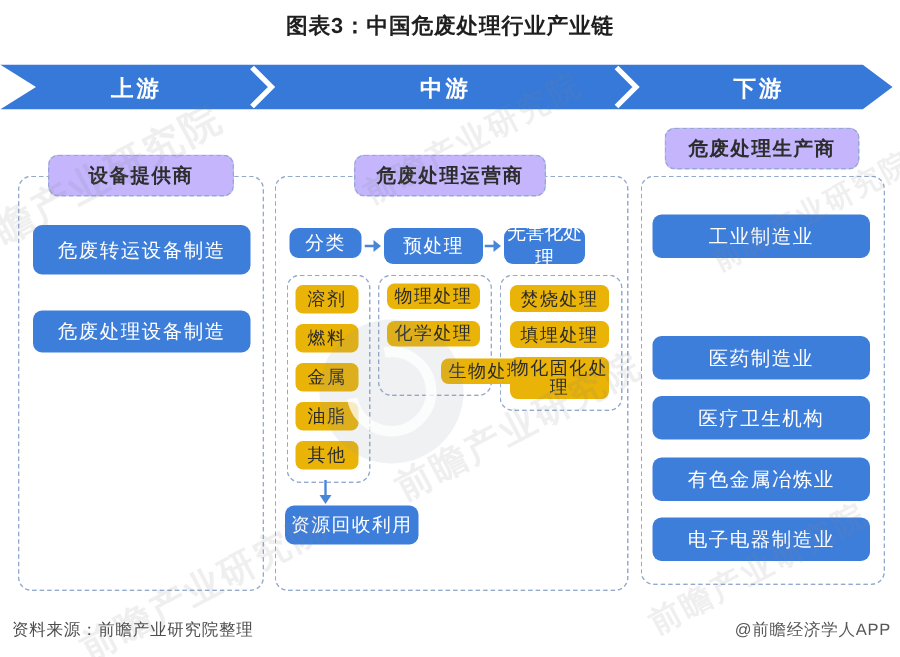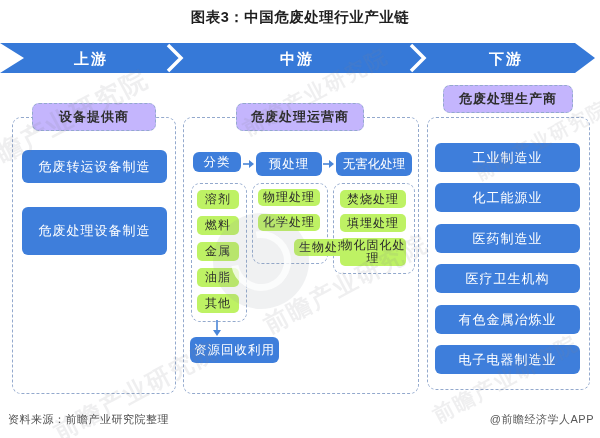--- a/index.html
+++ b/index.html
@@ -57,21 +57,21 @@
   .h-right{left:443px;top:85px;width:128px;height:26px;}
 
   
   .node{
     position:absolute;z-index:2;background:#3e7edb;color:#ffffff;border-radius:6px;
     display:flex;align-items:center;justify-content:center;text-align:center;
     font-size:13px;letter-spacing:1px;
   }
   
   .subnode{
-    position:absolute;z-index:2;background:#bef264;color:#2b2b2b;border-radius:5px;
+    position:absolute;z-index:2;background:#eab308;color:#2b2b2b;border-radius:5px;
     display:flex;align-items:center;justify-content:center;text-align:center;
     font-size:12px;letter-spacing:1px;line-height:13px;
   }
   .group{
     position:absolute;z-index:1;border:1px dashed #93a9cd;border-radius:9px;background:transparent;
   }
   .arrow{position:absolute;z-index:2;}
 
   
   .src{
@@ -93,36 +93,36 @@
     <polyline points="168,2 181,15 168,28" fill="none" stroke="#ffffff" stroke-width="3.5"></polyline>
     <polyline points="411,2 424,15 411,28" fill="none" stroke="#ffffff" stroke-width="3.5"></polyline>
     <text x="91" y="21" text-anchor="middle">上游</text>
     <text x="297" y="21" text-anchor="middle">中游</text>
     <text x="506" y="21" text-anchor="middle">下游</text>
   </svg>
 
   <div class="col col-left"></div>
   <div class="col-header h-left">设备提供商</div>
   <div class="node" style="left:22px;top:150px;width:145px;height:33px;">危废转运设备制造</div>
-  <div class="node" style="left:22px;top:207px;width:145px;height:48px;">危废处理设备制造</div>
+  <div class="node" style="left:22px;top:207px;width:145px;height:28px;">危废处理设备制造</div>
 
   <div class="col col-mid"></div>
   <div class="col-header h-mid">危废处理运营商</div>
 
   <div class="node" style="left:193px;top:152px;width:48px;height:20px;font-size:12.5px;">分类</div>
   <svg class="arrow" style="left:243px;top:158px;" width="12" height="12" viewBox="0 0 12 12">
     <path d="M0 6 H7" stroke="#4a86d8" stroke-width="1.6"></path>
     <path d="M6 2 L11 6 L6 10 Z" fill="#4a86d8"></path>
   </svg>
   <div class="node" style="left:256px;top:152px;width:66px;height:24px;font-size:12.5px;">预处理</div>
   <svg class="arrow" style="left:323px;top:158px;" width="12" height="12" viewBox="0 0 12 12">
     <path d="M0 6 H7" stroke="#4a86d8" stroke-width="1.6"></path>
     <path d="M6 2 L11 6 L6 10 Z" fill="#4a86d8"></path>
   </svg>
-  <div class="node" style="left:336px;top:152px;width:76px;height:24px;font-size:12.5px;letter-spacing:0;">无害化处理</div>
+  <div class="node" style="left:336px;top:152px;width:54px;height:24px;font-size:12.5px;letter-spacing:0;">无害化处理</div>
 
   <div class="group" style="left:191px;top:183px;width:54px;height:137px;"></div>
   <div class="subnode" style="left:197px;top:190px;width:42px;height:19px;">溶剂</div>
   <div class="subnode" style="left:197px;top:216px;width:42px;height:19px;">燃料</div>
   <div class="subnode" style="left:197px;top:242px;width:42px;height:19px;">金属</div>
   <div class="subnode" style="left:197px;top:268px;width:42px;height:19px;">油脂</div>
   <div class="subnode" style="left:197px;top:294px;width:42px;height:19px;">其他</div>
 
   <div class="group" style="left:252px;top:183px;width:74px;height:79px;"></div>
   <div class="subnode" style="left:258px;top:189px;width:62px;height:17px;">物理处理</div>
@@ -136,21 +136,20 @@
 
   <svg class="arrow" style="left:211px;top:320px;" width="12" height="17" viewBox="0 0 12 17">
     <path d="M6 0 V11" stroke="#4a86d8" stroke-width="1.6"></path>
     <path d="M2 10 L6 16 L10 10 Z" fill="#4a86d8"></path>
   </svg>
   <div class="node" style="left:190px;top:337px;width:89px;height:26px;font-size:12.5px;">资源回收利用</div>
 
   <div class="col col-right"></div>
   <div class="col-header h-right">危废处理生产商</div>
   <div class="node" style="left:435px;top:143px;width:145px;height:29px;">工业制造业</div>
-  <div class="node" style="left:435px;top:183px;width:145px;height:29px;">化工能源业</div>
   <div class="node" style="left:435px;top:264px;width:145px;height:29px;">医疗卫生机构</div>
   <div class="node" style="left:435px;top:224px;width:145px;height:29px;">医药制造业</div>
   <div class="node" style="left:435px;top:305px;width:145px;height:29px;">有色金属冶炼业</div>
   <div class="node" style="left:435px;top:345px;width:145px;height:29px;">电子电器制造业</div>
 
   <div class="src">资料来源：前瞻产业研究院整理</div>
   <div class="credit">@前瞻经济学人APP</div>
 
   <div class="wm-layer">
     <div class="wm-circle"></div>

